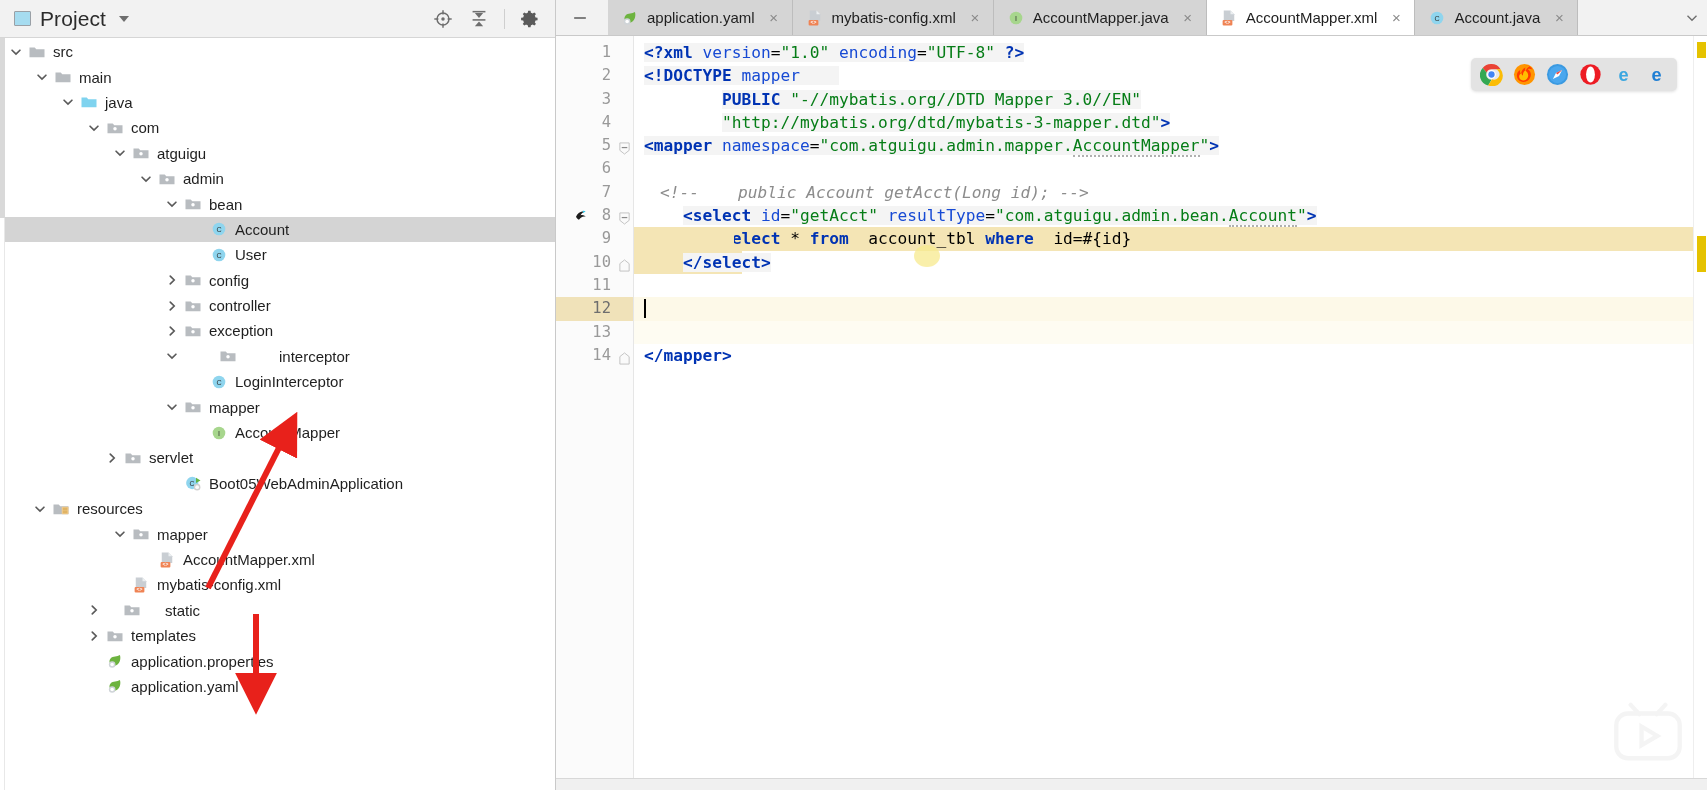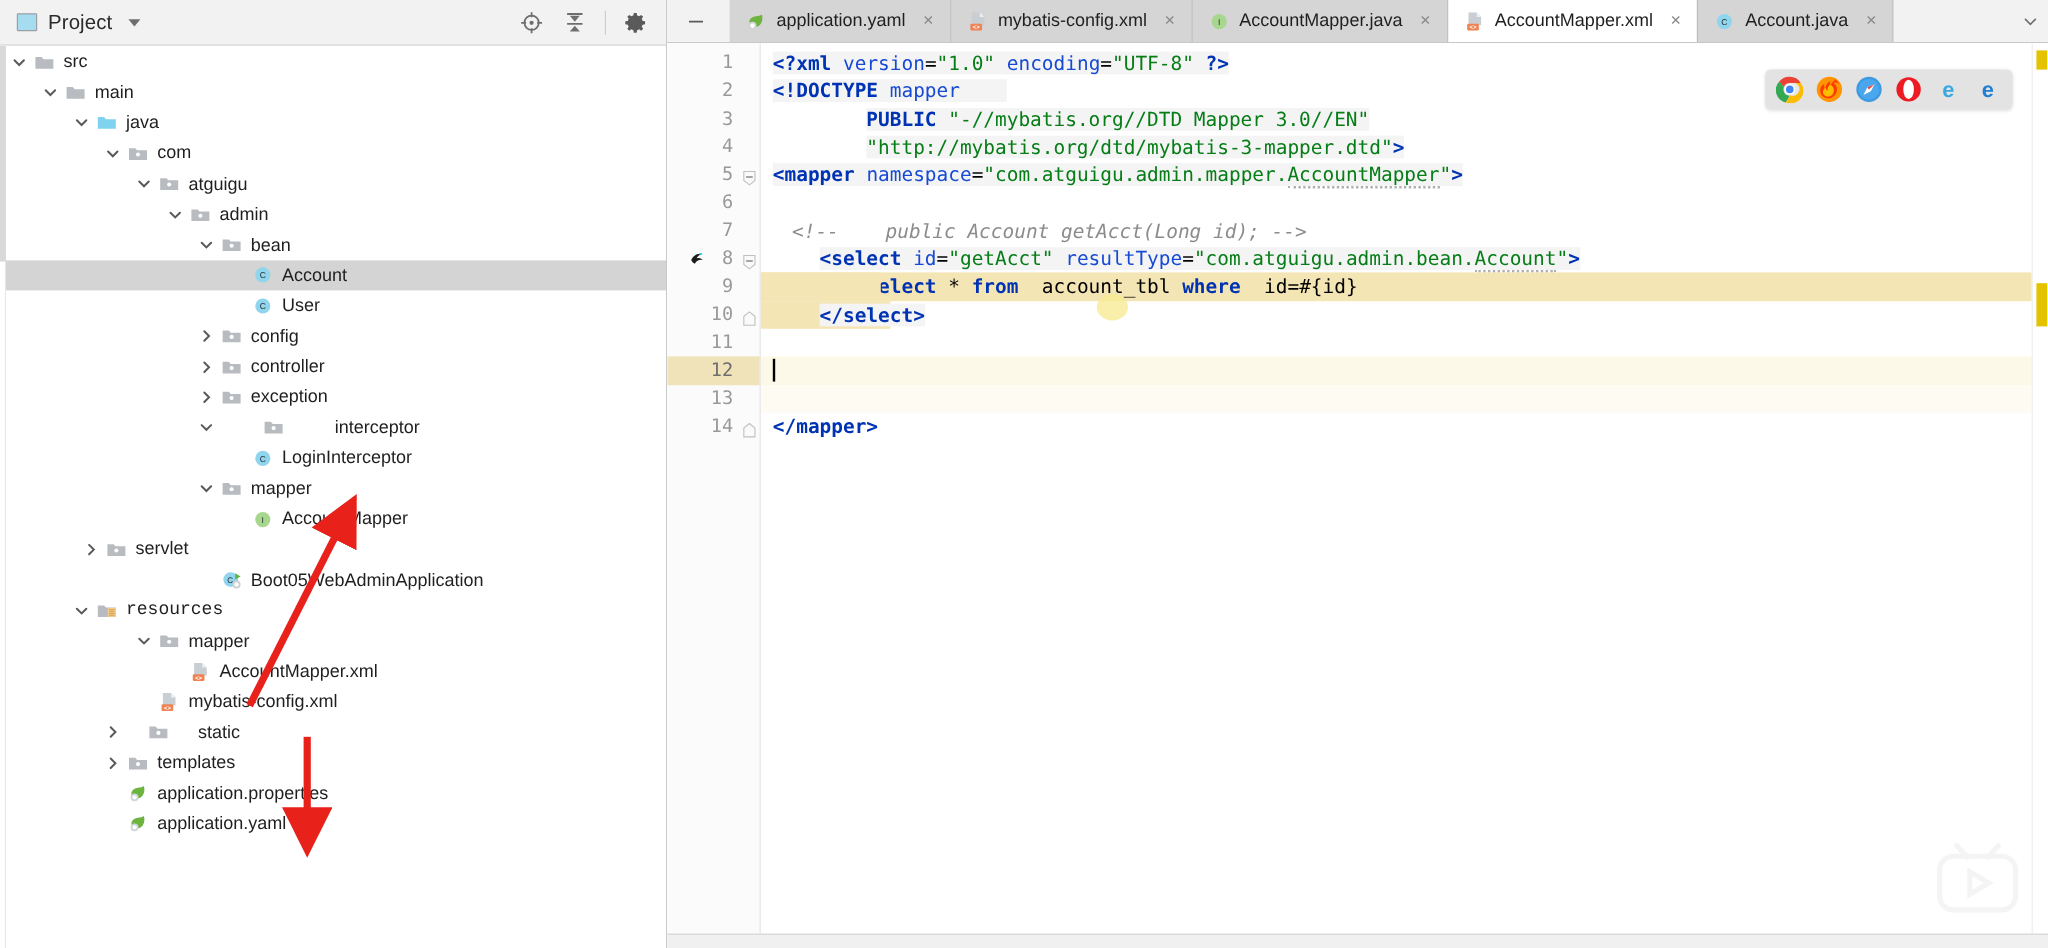--- a/index.html
+++ b/index.html
@@ -40,21 +40,21 @@
     cursor: default;
   }
   .proj-icon {
     width: 17px; height: 15px;
     border: 1px solid #9aa0a6;
     background: #a6dcf0;
     border-radius: 1px;
     display: inline-block;
   }
   .panel-title {
-    font-size: 17px; color: #2b2b2b; letter-spacing: .1px;
+    font-size: 21px; color: #2b2b2b; letter-spacing: .1px;
   }
   .caret-down {
     width: 0; height: 0;
     border-left: 5px solid transparent;
     border-right: 5px solid transparent;
     border-top: 6px solid #6e6e6e;
     margin-left: 4px;
   }
   .panel-actions {
     margin-left: auto;
@@ -461,21 +461,21 @@
           <span class="lbl">mapper</span>
         </div>
         <div class="tree-row" style="padding-left: 190px;">
           <span class="twisty empty"></span>
           <svg viewBox="0 0 24 24" class="ic">
             <circle cx="12" cy="12" r="8.4" fill="#a7d68d"></circle>
             <text x="12" y="15.6" fill="#2b2b2b" font-size="9.5" font-family="&quot;Liberation Sans&quot;, sans-serif" font-weight="normal" text-anchor="middle">I</text>
           </svg>
           <span class="lbl">AccountMapper</span>
         </div>
-        <div class="tree-row" style="padding-left: 68px;">
+        <div class="tree-row" style="padding-left: 104px;">
           <span class="twisty">
             <svg width="14" height="14" viewBox="0 0 16 16">
               <path d="M6 3.5 L10.5 8 L6 12.5" fill="none" stroke="#5a5a5a" stroke-width="1.9" stroke-linecap="round"></path>
             </svg>
           </span>
           <svg viewBox="0 0 24 24" class="ic">
             <path d="M2 6h7l2 2.4h11V19H2z" fill="#b8bcc0"></path>
             <circle cx="12" cy="13" r="2.3" fill="#ffffff"></circle>
           </svg>
           <span class="lbl">servlet</span>
@@ -484,21 +484,21 @@
           <span class="twisty empty"></span>
           <svg viewBox="0 0 24 24" class="ic">
             <circle cx="11" cy="12" r="8.2" fill="#8fd5ee"></circle>
             <text x="10.5" y="15.6" fill="#2b2b2b" font-size="9" font-family="&quot;Liberation Sans&quot;, sans-serif" font-weight="normal" text-anchor="middle">C</text>
             <path d="M16 5 L22 8.5 L16 12 Z" fill="#62b543"></path>
             <circle cx="17.5" cy="17.5" r="4.4" fill="#cfcfcf"></circle>
             <circle cx="17.5" cy="17.5" r="2.5" fill="#fbfbfb"></circle>
           </svg>
           <span class="lbl">Boot05WebAdminApplication</span>
         </div>
-        <div class="tree-row" style="padding-left: 60px; font-family: Liberation Mono, monospace;">
+        <div class="tree-row" style="padding-left: 32px;">
           <span class="twisty">
             <svg width="14" height="14" viewBox="0 0 16 16">
               <path d="M3.5 6 L8 10.5 L12.5 6" fill="none" stroke="#5a5a5a" stroke-width="1.9" stroke-linecap="round"></path>
             </svg>
           </span>
           <svg viewBox="0 0 24 24" class="ic">
             <path d="M2 6h7l2 2.4h11V19H2z" fill="#b8bcc0"></path>
             <rect x="13" y="9" width="9" height="10" fill="#f0ca8c" rx="1"></rect>
             <path d="M14.5 11h6M14.5 13h6M14.5 15h6M14.5 17h6" stroke="#d4a347" stroke-width="1"></path>
           </svg>

